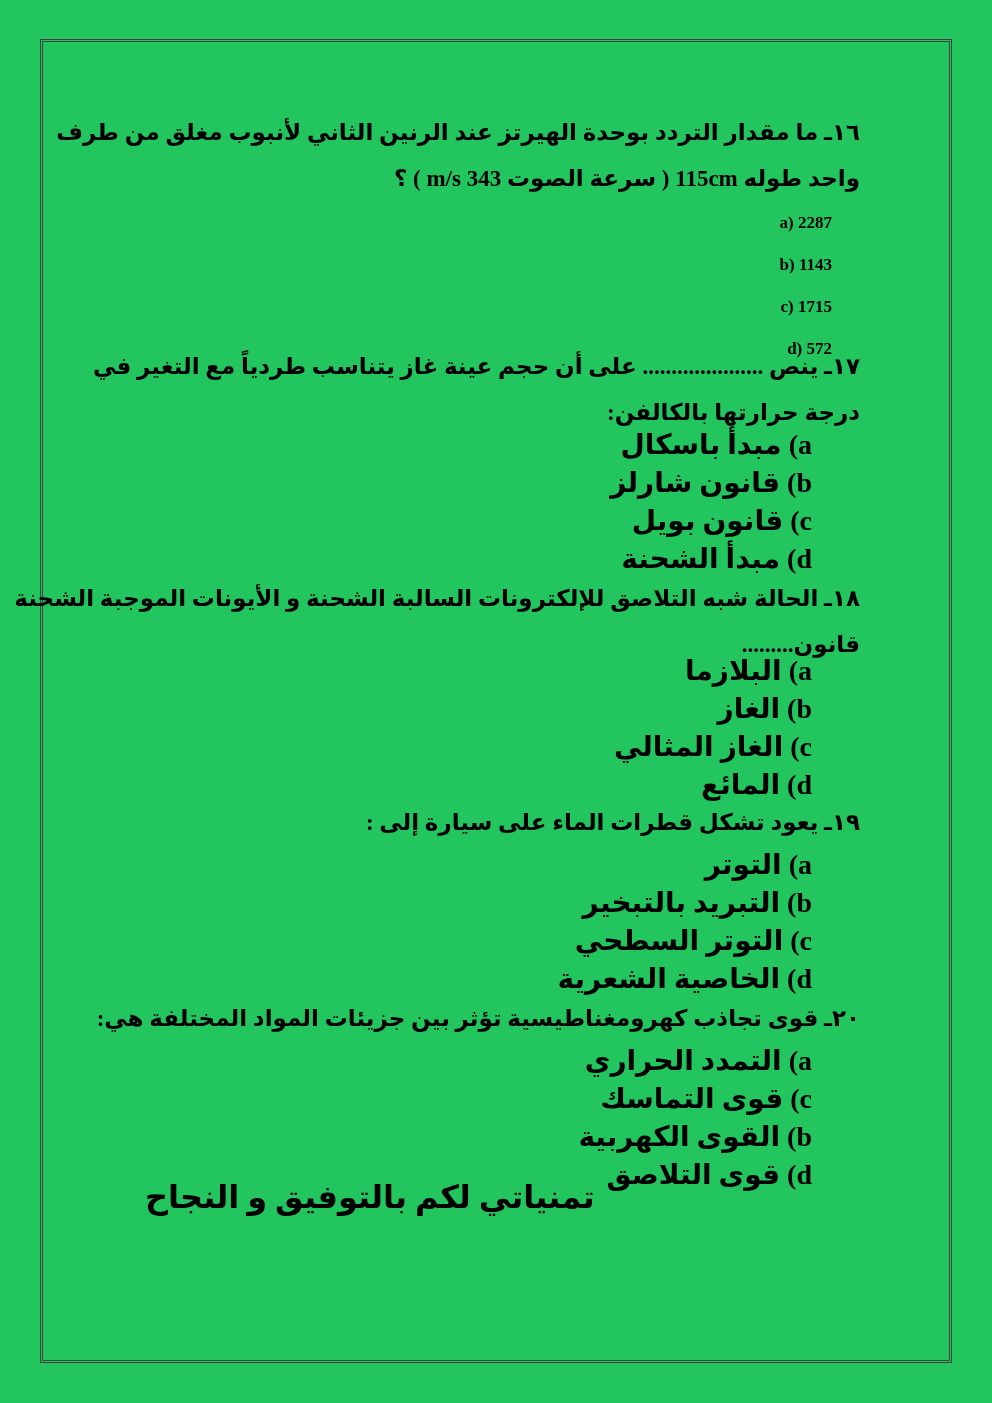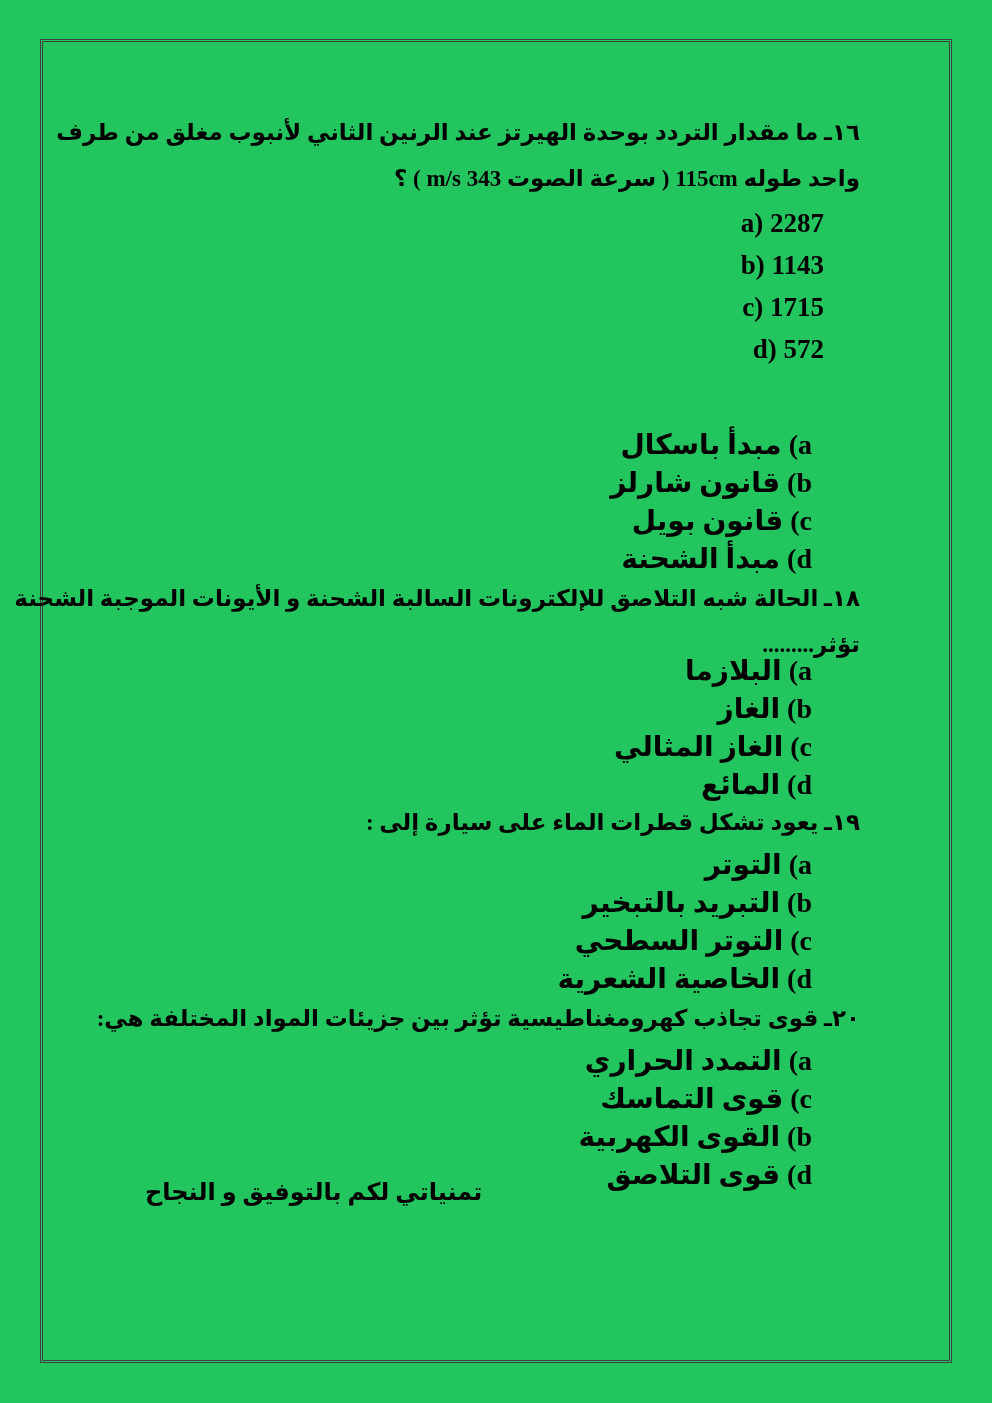--- a/index.html
+++ b/index.html
@@ -44,32 +44,32 @@
     right: 180px;
     direction: rtl;
     text-align: right;
     font-size: 28px;
     line-height: 38px;
     white-space: nowrap;
   }
 
   
   .opts.latin {
-    right: 168px;
-    font-size: 27px;
+    right: 160px;
+    font-size: 17px;
     line-height: 42px;
   }
 
   .footer {
     position: absolute;
     left: 145px;
     top: 1178px;
     direction: rtl;
     text-align: left;
-    font-size: 24px;
+    font-size: 32px;
     white-space: nowrap;
   }
 </style>
 </head>
 <body>
 
 <div class="sheet" style="color: rgb(0, 0, 0); background: #22c55e;">
 
   <div class="frame" style="border-color: rgb(63, 63, 63);"></div>
 
@@ -77,30 +77,34 @@
     <div>١٦ـ ما مقدار التردد بوحدة الهيرتز عند الرنين الثاني لأنبوب مغلق من طرف</div>
     <div>واحد طوله 115cm ( سرعة الصوت  343 m/s ) ؟</div>
   </div>
   <div class="opts latin" style="top:202px">
     <div>a) 2287</div>
     <div>b) 1143</div>
     <div>c) 1715</div>
     <div>d) 572</div>
   </div>
 
+  <div class="qtext" style="top:344px">
+    <div>١٧ـ ينص ..................... على أن حجم عينة غاز يتناسب طردياً مع التغير في</div>
+    <div>درجة حرارتها بالكالفن:</div>
+  </div>
   <div class="opts" style="top:426px">
     <div>a) مبدأ باسكال</div>
     <div>b) قانون شارلز</div>
     <div>c) قانون بويل</div>
     <div>d) مبدأ الشحنة</div>
   </div>
 
   <div class="qtext" style="top:576px">
     <div>١٨ـ الحالة شبه التلاصق للإلكترونات السالبة الشحنة و الأيونات الموجبة الشحنة</div>
-    <div>تؤثر.........</div>
+    <div>قانون.........</div>
   </div>
   <div class="opts" style="top:652px">
     <div>a) البلازما</div>
     <div>b) الغاز</div>
     <div>c) الغاز المثالي</div>
     <div>d) المائع</div>
   </div>
 
   <div class="qtext" style="top:800px">
     <div>١٩ـ يعود تشكل قطرات الماء على سيارة إلى :</div>

